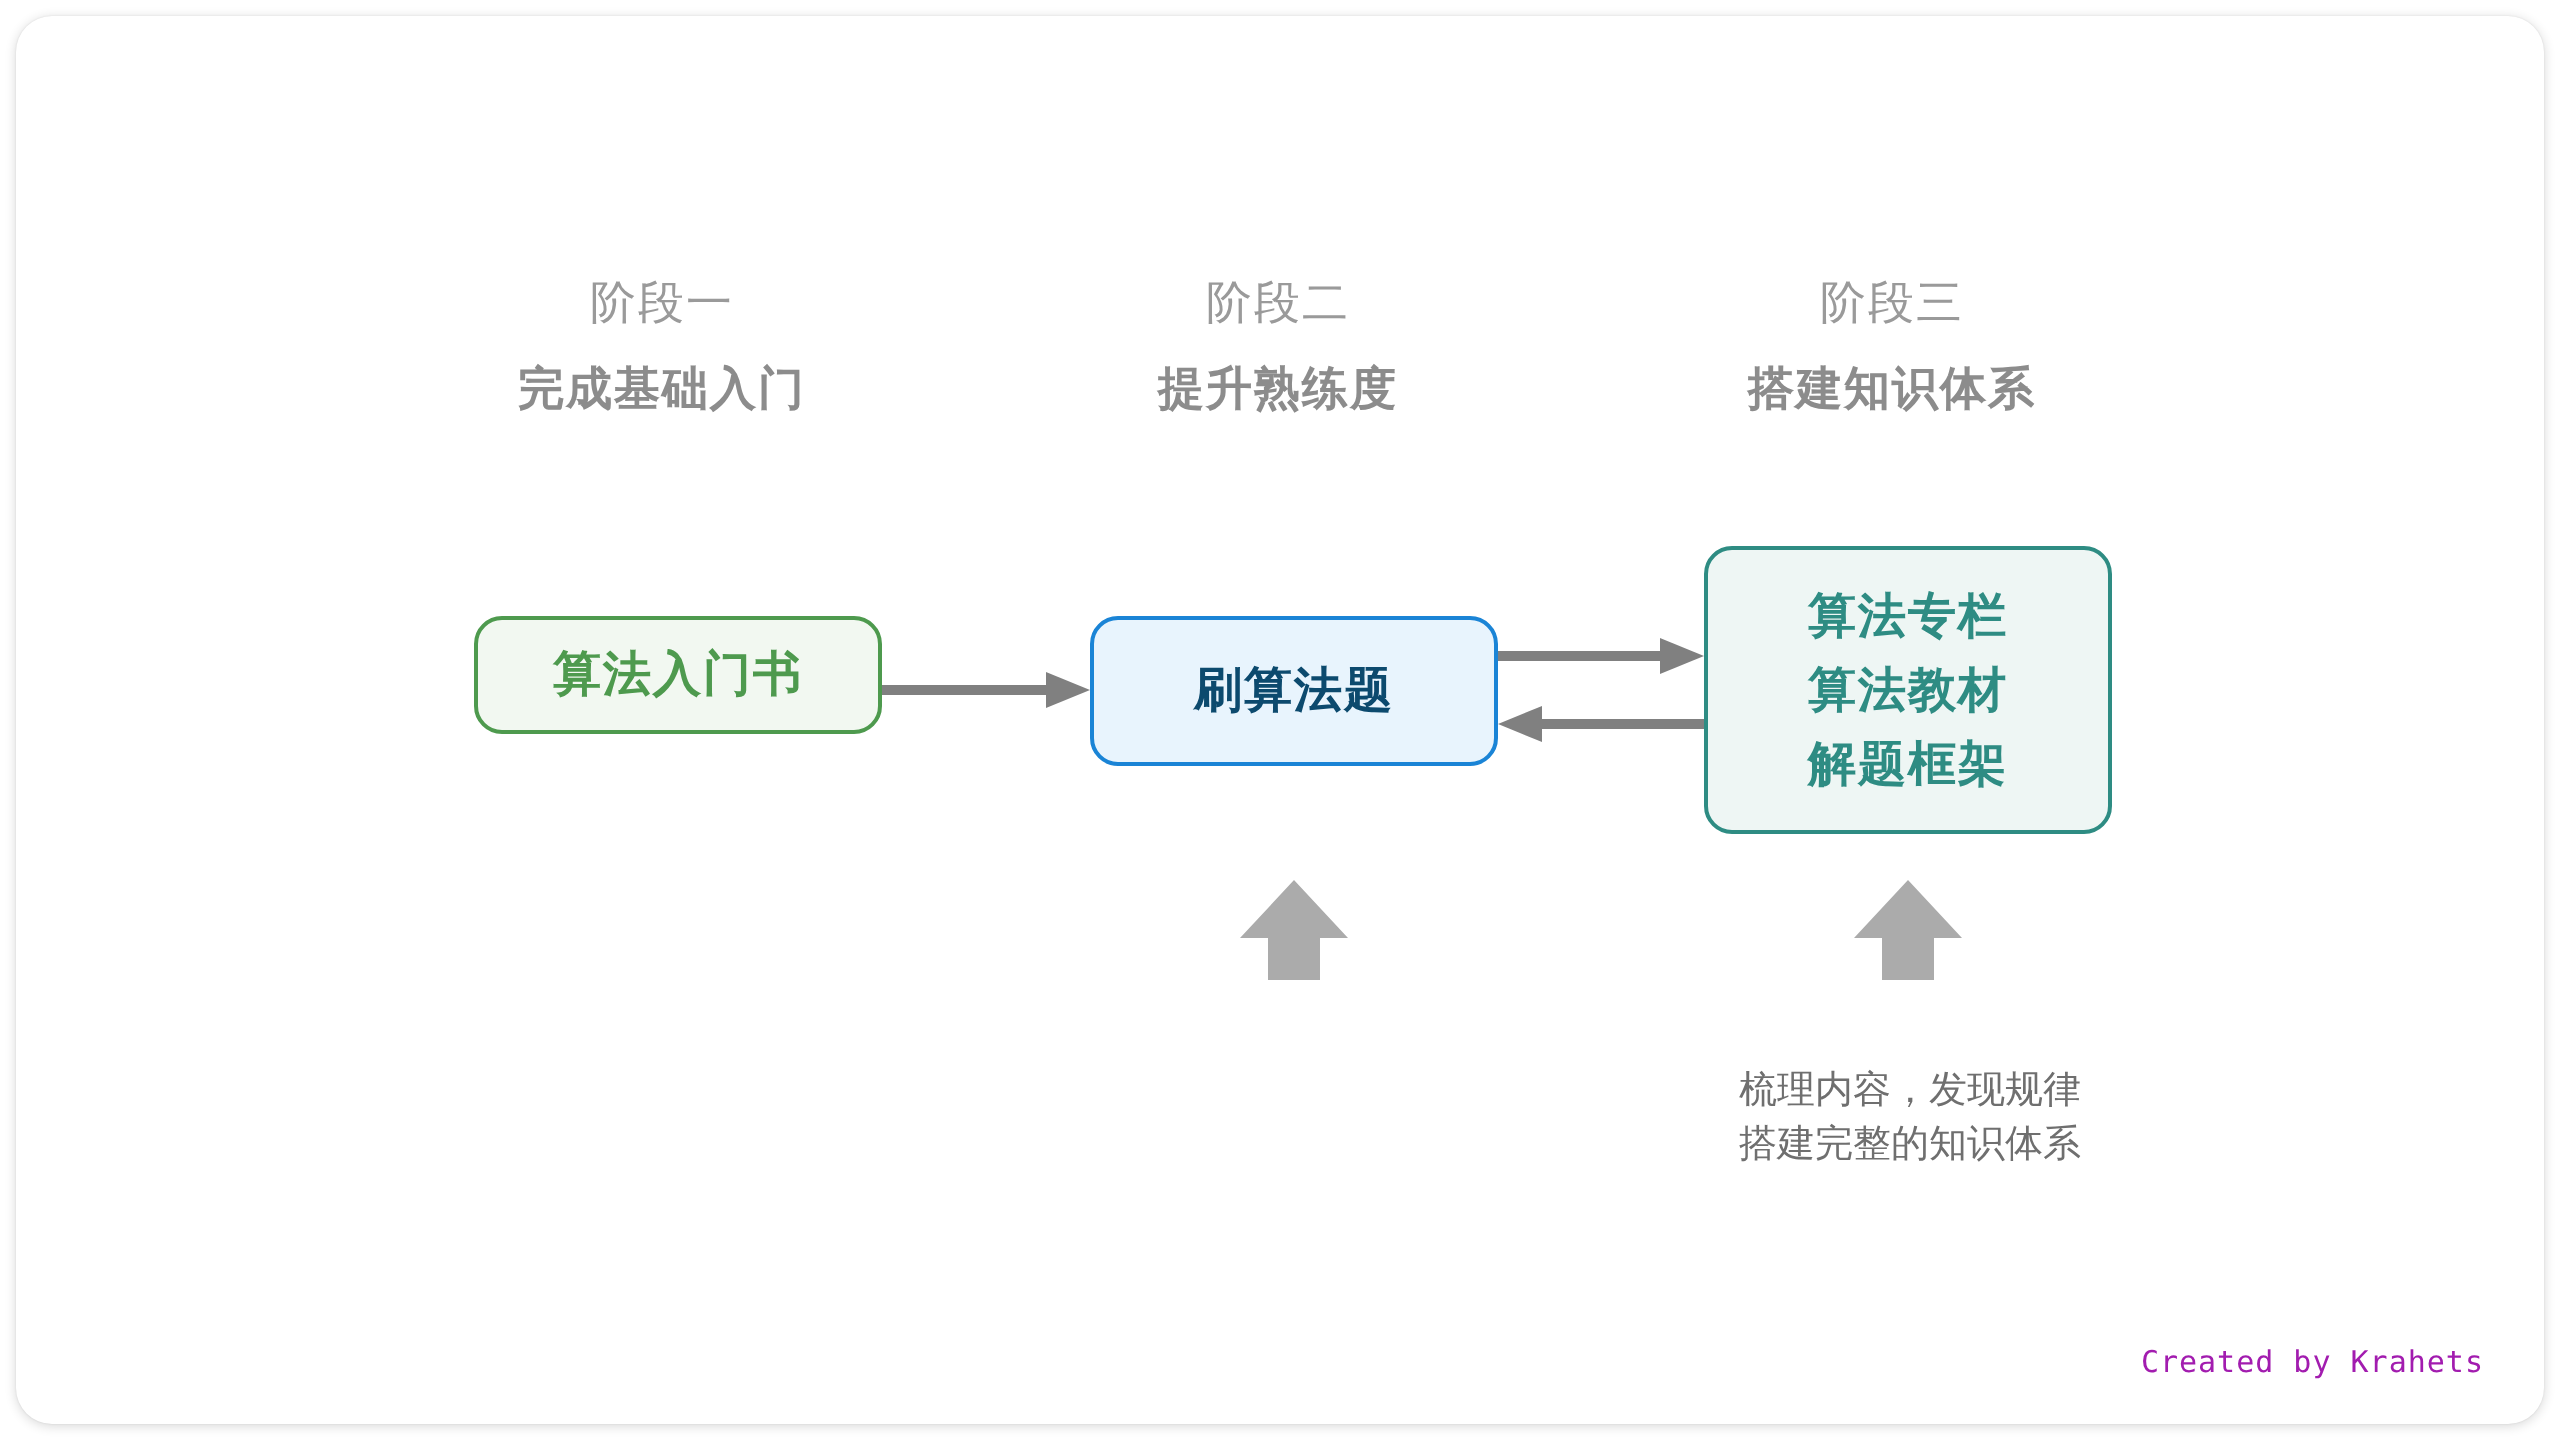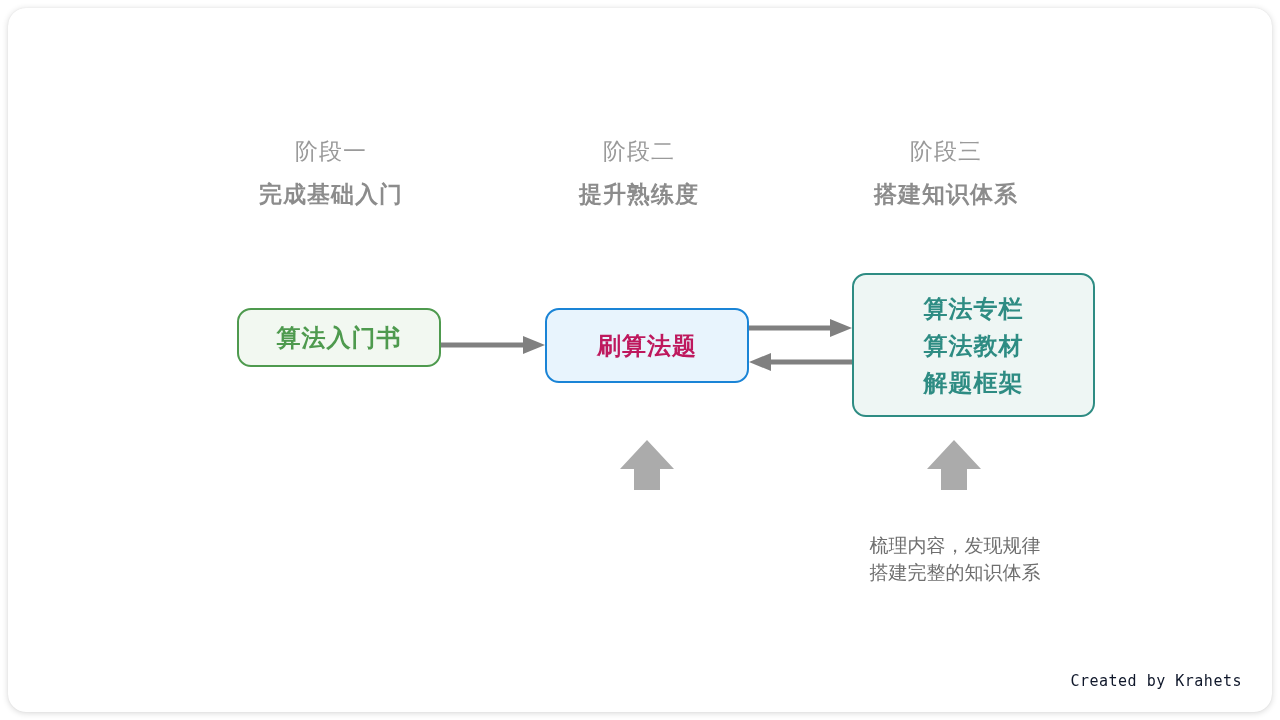--- a/index.html
+++ b/index.html
@@ -79,25 +79,25 @@
     border-color: #4e9a4e;
   }
   #node-book .node-line { color: #4e9a4e; }
 
   #node-practice {
     left: 537px; top: 300px;
     width: 204px; height: 75px;
     background: #e8f4fd;
     border-color: #1a84d6;
   }
-  #node-practice .node-line { color: #be185d; }
+  #node-practice .node-line { color: #0c4a6e; }
 
   #node-resources {
     left: 844px; top: 265px;
-    width: 243px; height: 144px;
+    width: 204px; height: 144px;
     background: #eef6f4;
     border-color: #2e8c83;
   }
   #node-resources .node-line { color: #2e8c83; }
 
   
   #wires {
     position: absolute;
     left: 0; top: 0;
     width: 1264px; height: 704px;
@@ -129,21 +129,21 @@
   #annotation-summary { left: 797px; top: 510px; }
   #annotation-summary .annotation-title { color: #2e8c83; }
 
   
   #credit {
     position: absolute;
     right: 30px;
     bottom: 22px;
     font-family: "DejaVu Sans Mono", "Liberation Mono", monospace;
     font-size: 15px;
-    color: #0f172a;
+    color: #a21caf;
     letter-spacing: 0.5px;
     white-space: nowrap;
   }
 </style>
 </head>
 <body>
 
 <div id="canvas">
 
   <div class="stage" id="stage-1">

